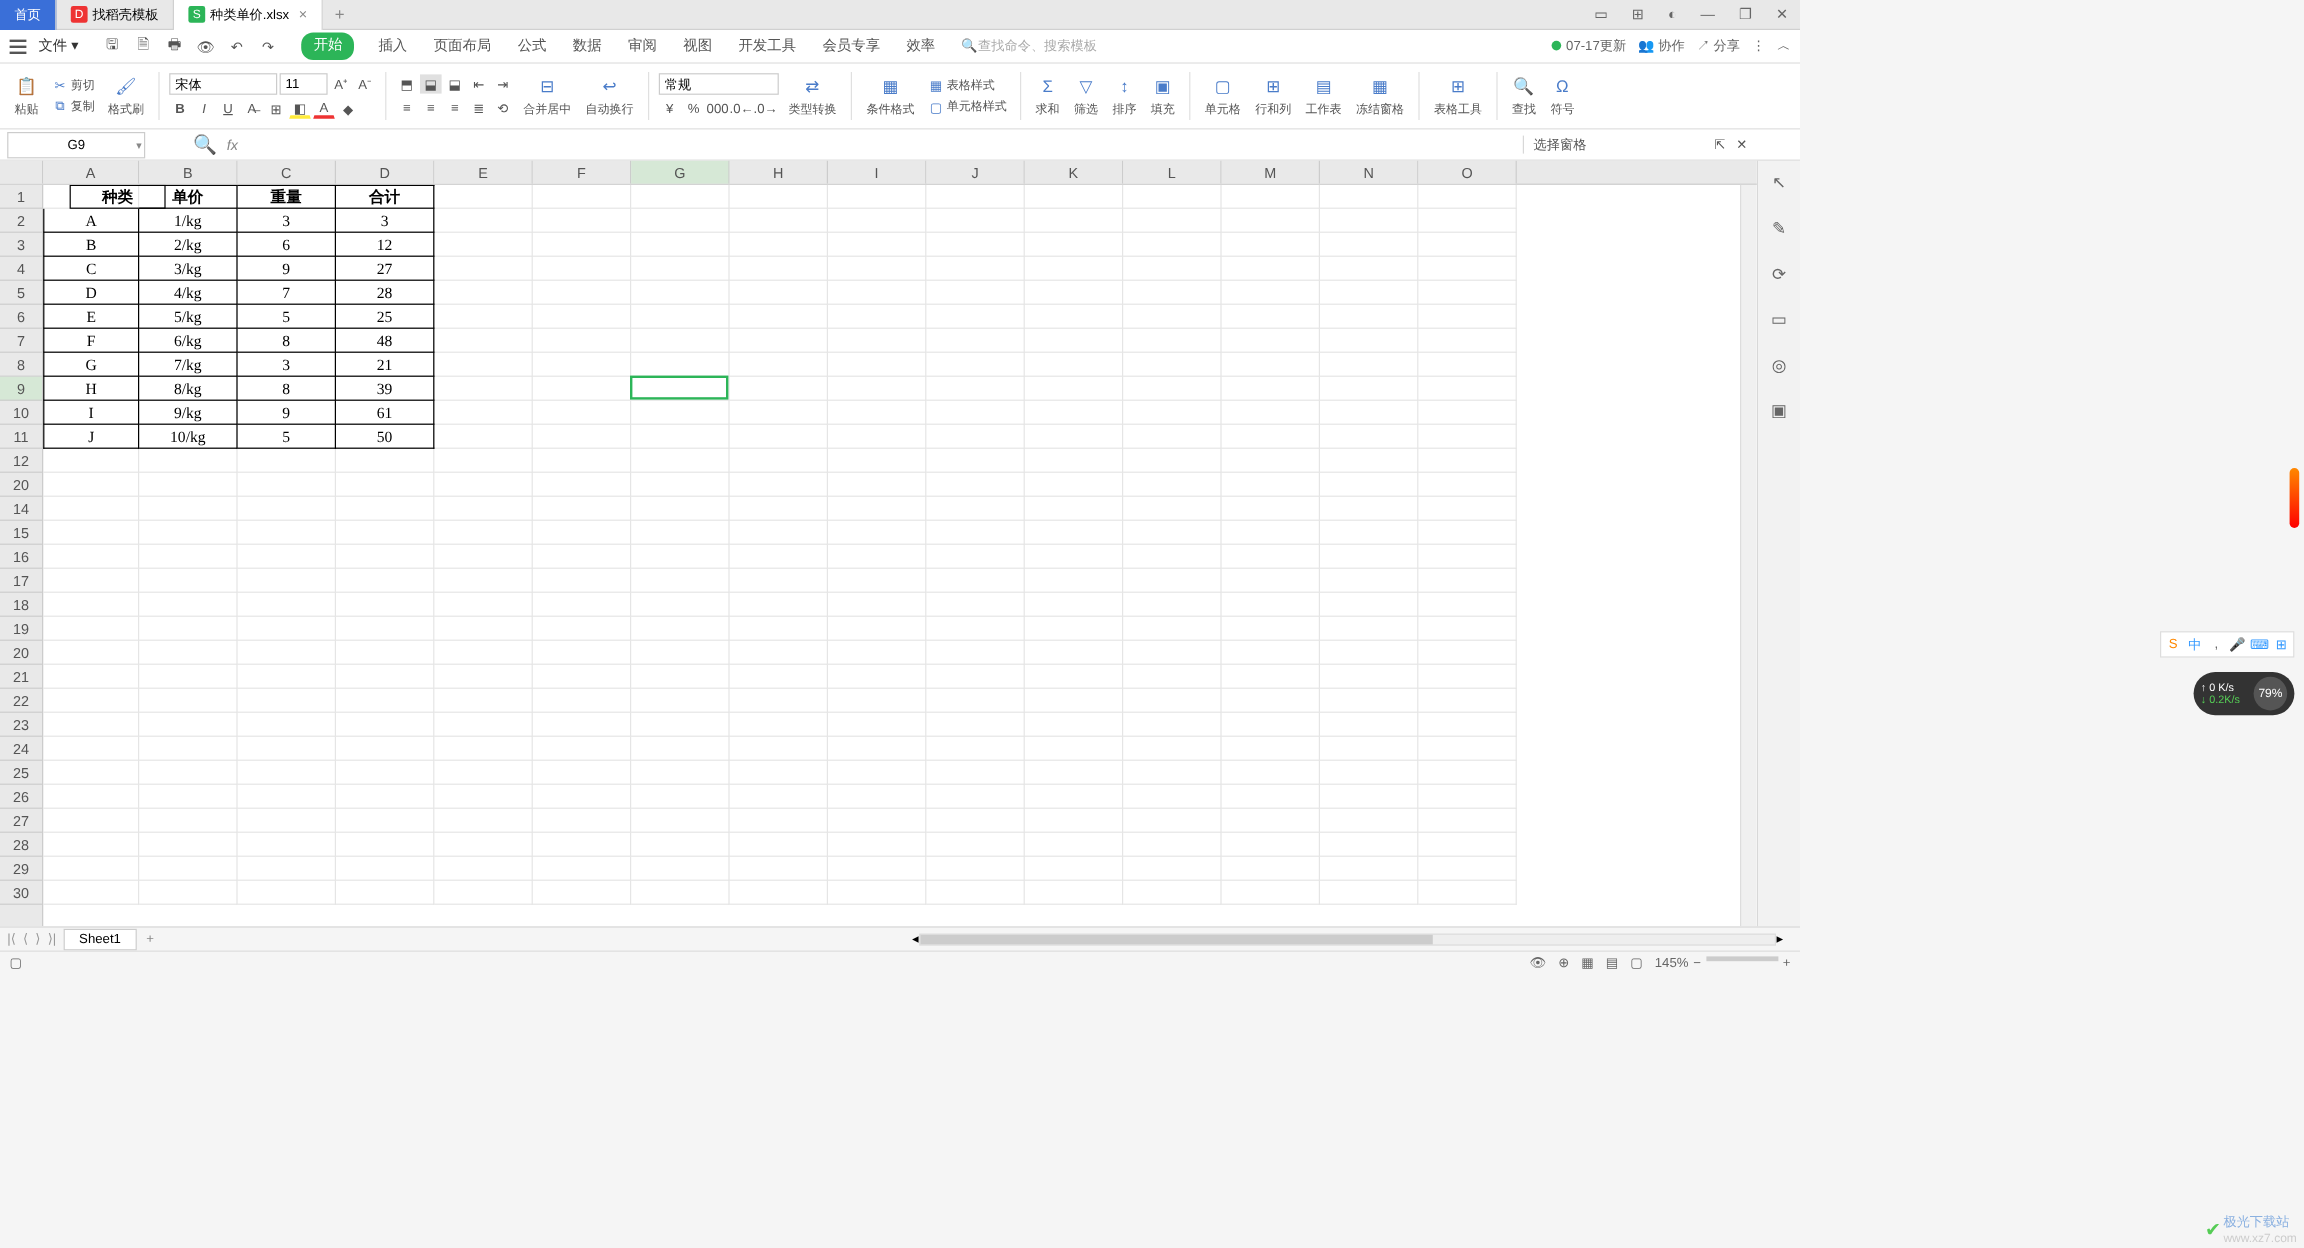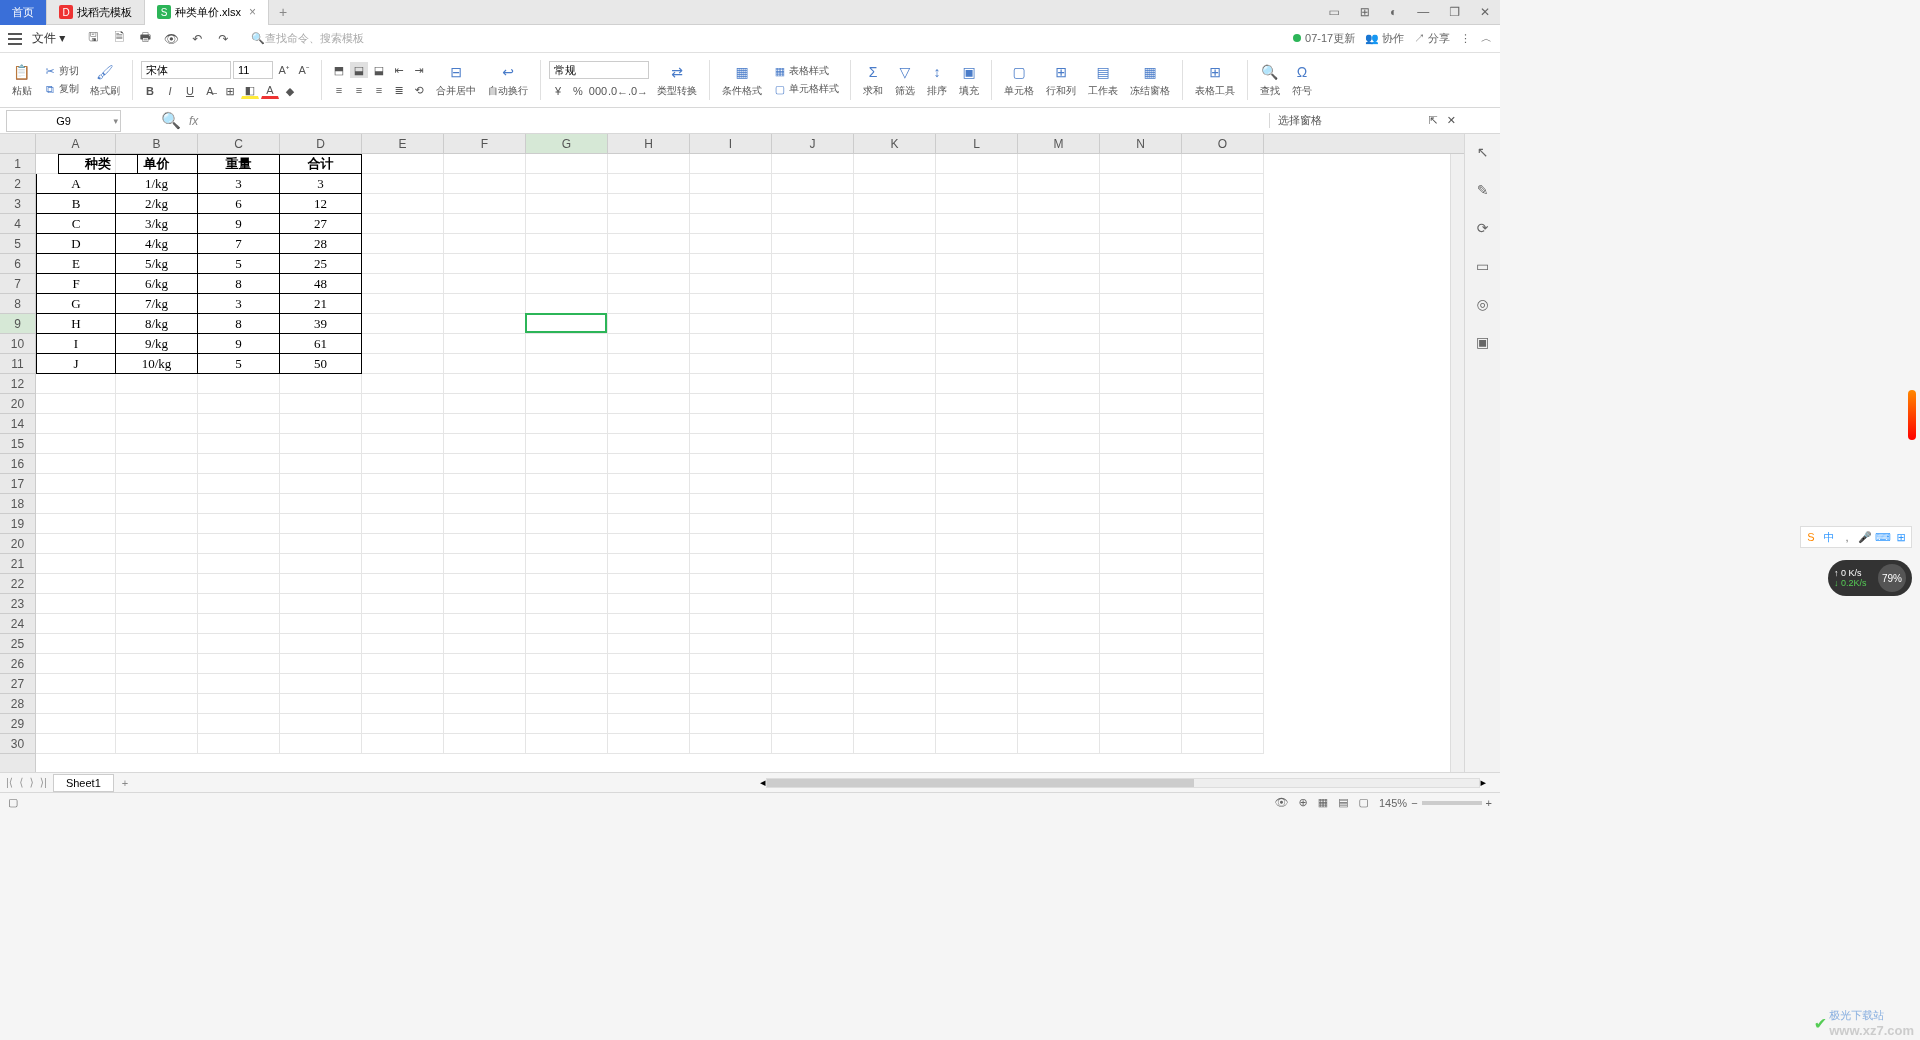--- a/index.html
+++ b/index.html
@@ -87,21 +87,21 @@
 .sheet-nav { display: flex; gap: 6px; padding: 0 6px; color: #999;}
 .sheet-tab { padding: 2px 12px; background: #fff; border: 1px solid #ccc; border-bplcursor:pointer;}
 .sheet-add { padding: 0 8px; color: #888;}
 .hscroll-area{position:absolute;right:14px;left:760px;height:14px;display:flex;align-items:center;}
 .hscroll-track{flex:1;height:10px;background:#eee;border:1px solid #ddd;position:relative;}
 .hscroll-thumb{position:absolute;left:0;width:60%;height:100%;background:#ccc;}
 
 
 .status-bar { height: 20px; background: #f5f5f5; display: flex; align-items: center; border-top: 1px solid #d8d8d8; font-size: 11px; color: #666; padding: 0 8px; gap: 10px; justify-content: flex-end;}
 .status-left{margin-right:auto;display:flex;gap:8px;}
-.zoom-ctl{display:flex;align-items:center;gap:4px;}
+.zoom-ctl{display:flex;gap:4px;}
 
 
 .ime-bar{position:absolute;right:8px;top:526px;display:flex;gap:2px;background:#fff;border:1px solid #ddd;padding:2px;font-size:11px;}
 .ime-item{width:16px;height:16px;display:flex;align-items:center;justify-content:center;}
 .net-widget{position:absolute;right:8px;top:560px;width:84px;height:36px;background:#333;border-radius:18px;display:flex;align-items:center;color:#fff;font-size:9px;padding:0 6px;gap:4px;}
 .net-circle{width:28px;height:28px;border-radius:50%;background:#555;display:flex;align-items:center;justify-content:center;font-size:10px;margin-left:auto;}
 .watermark{position:absolute;right:6px;bottom:2px;font-size:11px;color:#8ab0e0;display:flex;align-items:center;gap:2px;}
 .thermometer{position:absolute;right:4px;top:390px;width:8px;height:50px;background:linear-gradient(#f80,#f00);border-radius:4px;}
 
 </style>
@@ -142,20 +142,32 @@
     <div class="file-menu"><span>文件</span> ▾</div>
     <div class="qat">
       <div class="qat-item">🖫</div>
       <div class="qat-item">🗎</div>
       <div class="qat-item">🖶</div>
       <div class="qat-item">👁</div>
       <div class="qat-item">↶</div>
       <div class="qat-item">↷</div>
     </div>
   </div>
+  <div class="menu-tabs" id="menu-tabs">
+      <div class="menu-tab active">开始</div>
+      <div class="menu-tab">插入</div>
+      <div class="menu-tab">页面布局</div>
+      <div class="menu-tab">公式</div>
+      <div class="menu-tab">数据</div>
+      <div class="menu-tab">审阅</div>
+      <div class="menu-tab">视图</div>
+      <div class="menu-tab">开发工具</div>
+      <div class="menu-tab">会员专享</div>
+      <div class="menu-tab">效率</div>
+    </div>
   <div class="search-box">🔍 <span>查找命令、搜索模板</span></div>
   <div class="menubar-right">
     <span><span class="cloud-dot"></span><span>07-17更新</span></span>
     <span>👥 <span>协作</span></span>
     <span>↗ <span>分享</span></span>
     <span>⋮</span>
     <span>︿</span>
   </div>
 </div>
 
@@ -937,14 +949,14 @@
   </div>
 <div class="net-widget">
   <div style="display:flex;flex-direction:column;">
     <span>↑ <span>0 K/s</span></span>
     <span style="color:#5c5;">↓ <span>0.2K/s</span></span>
   </div>
   <div class="net-circle">79%</div>
 </div>
 <div class="watermark">
   <span style="color:#5c5;font-size:16px;">✔</span>
-  <span><span>极光下载站</span><br><span style="font-size:13px;color:#ccc;font-weight:bold;">www.xz7.com</span></span>
+  <span><span>极光下载站</span><br><span style="font-size:10px;color:#ccc;">www.xz7.com</span></span>
 </div>
 
 </body></html>

